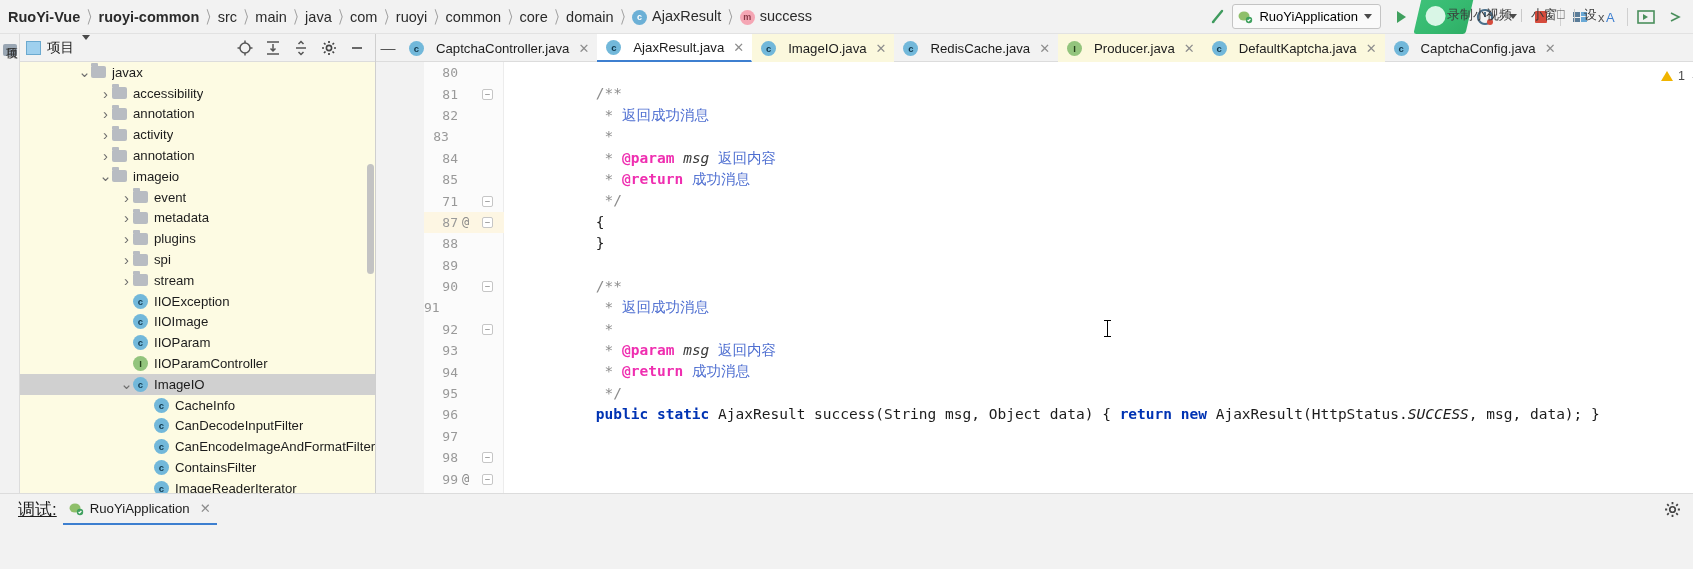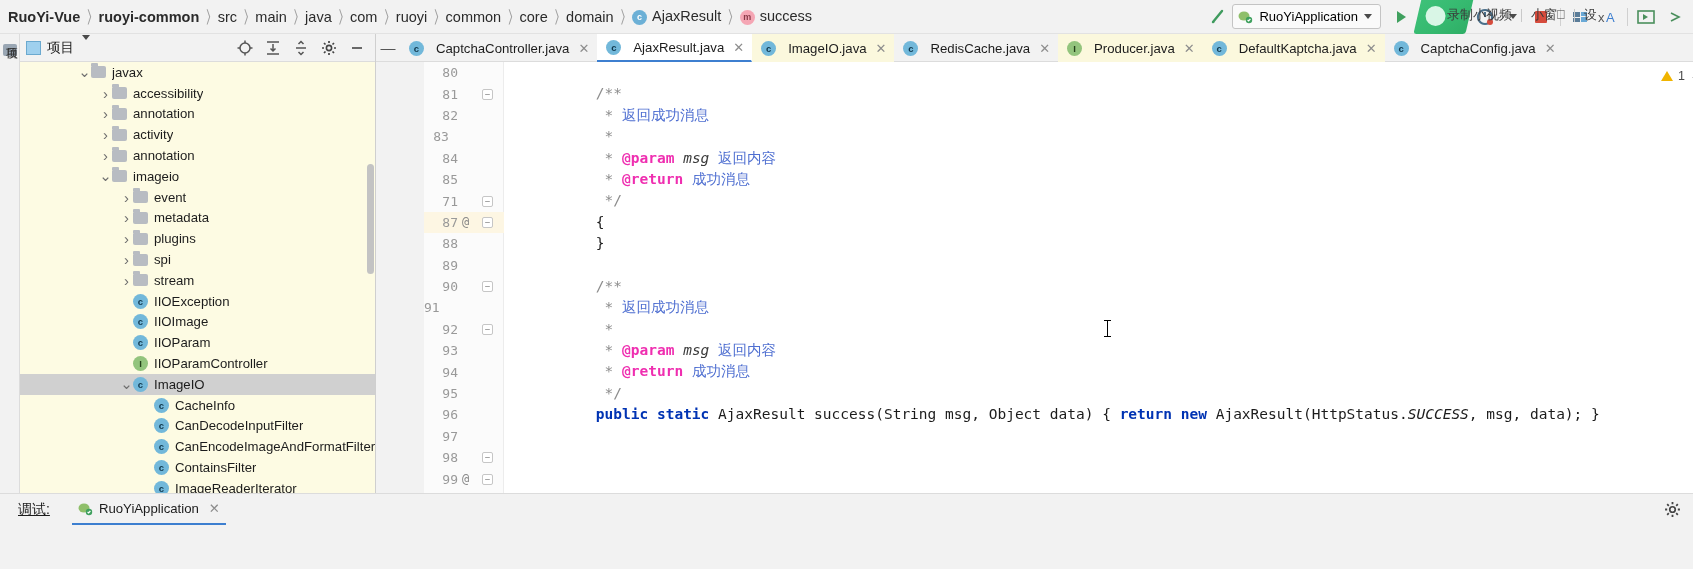--- a/index.html
+++ b/index.html
@@ -233,21 +233,21 @@
     content:""; position:absolute; left:-3px; width:7px; height:1px; background:#000;
   }
   #mouse-caret:before { top:0; } #mouse-caret:after { bottom:0; }
 
   
   #statusbar {
     position: absolute; left: 0; top: 493px; width: 1693px; height: 32px;
     background: #f2f2f2; border-top: 1px solid #dcdcdc;
     display: flex; align-items: center; padding-left: 18px;
   }
-  #statusbar .sb-label { font-size: 14px; color: #1c1c1c; margin-right: 22px; text-decoration: underline; }
+  #statusbar .sb-label { font-size: 17px; color: #1c1c1c; margin-right: 6px; text-decoration: underline; }
   .dbg-tab {
     display: flex; align-items: center; gap: 6px; font-size: 13.2px; color:#1c1c1c;
     border-bottom: 2px solid #3d7fd0; height: 31px; padding: 0 6px;
   }
   .dbg-tab .tclose { color:#8d8d8d; margin-left: 4px; }
   #statusbar .gear { margin-left: auto; margin-right: 12px; }
 
   #bottom-filler {
     position:absolute; left:0; top:525px; width:1693px; height:44px; background:#f2f2f2;
   }

